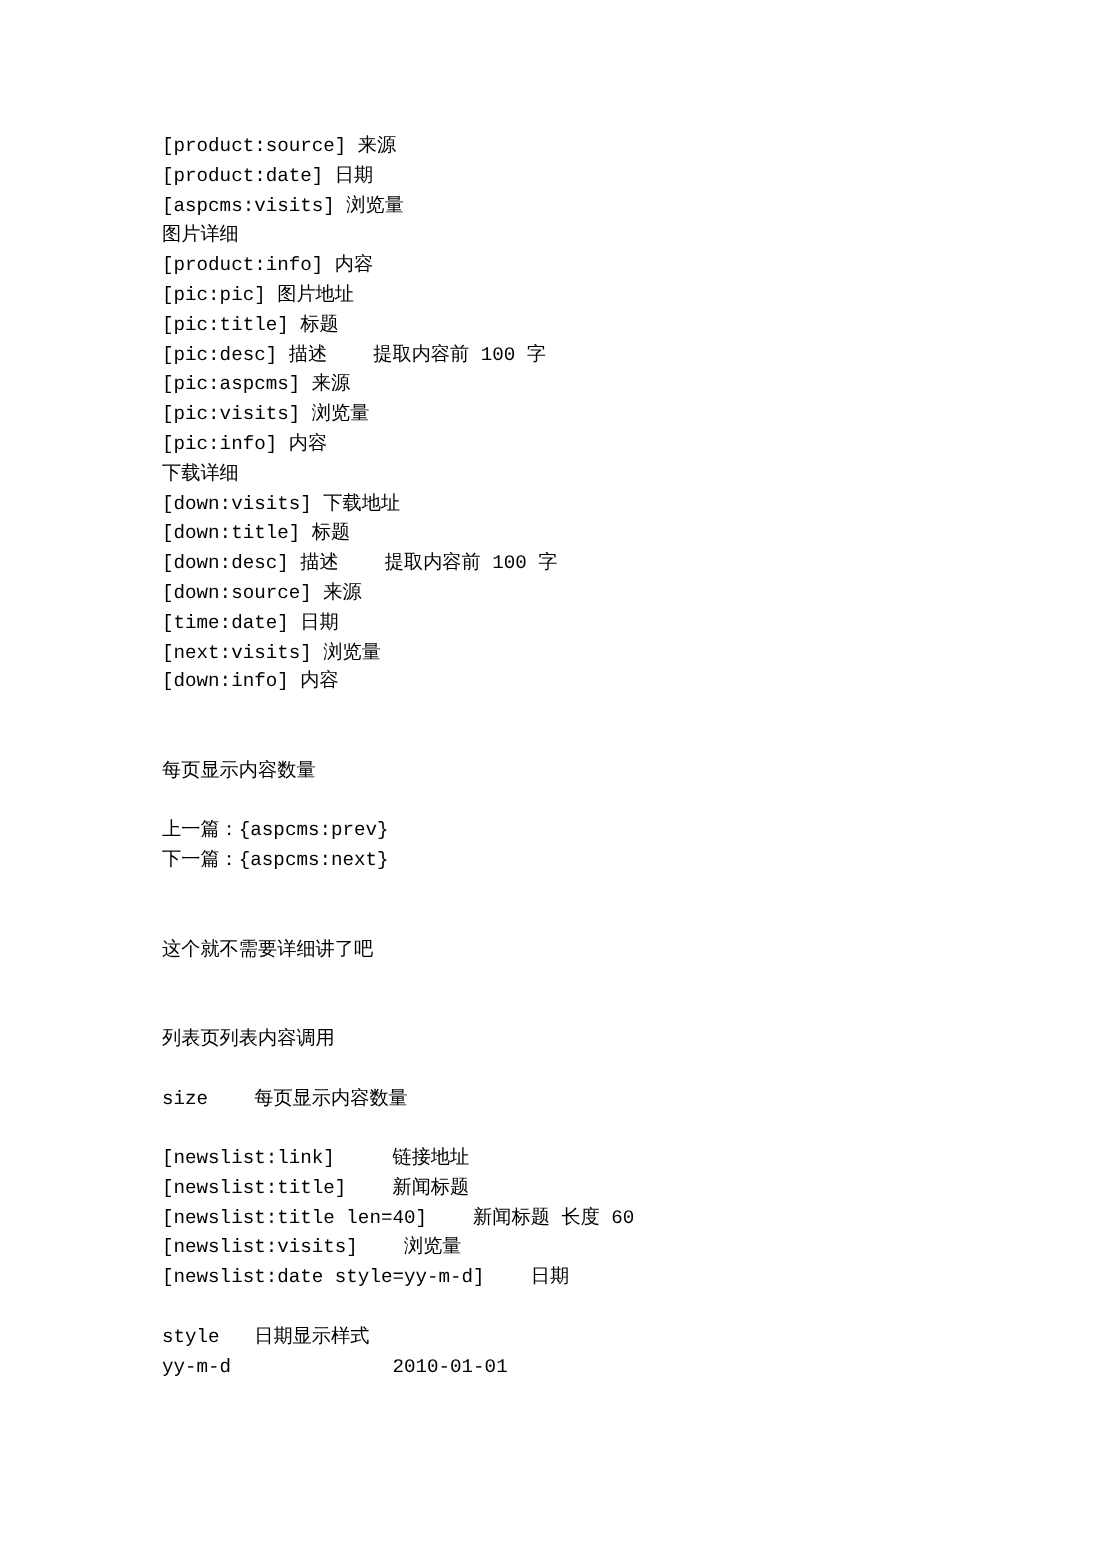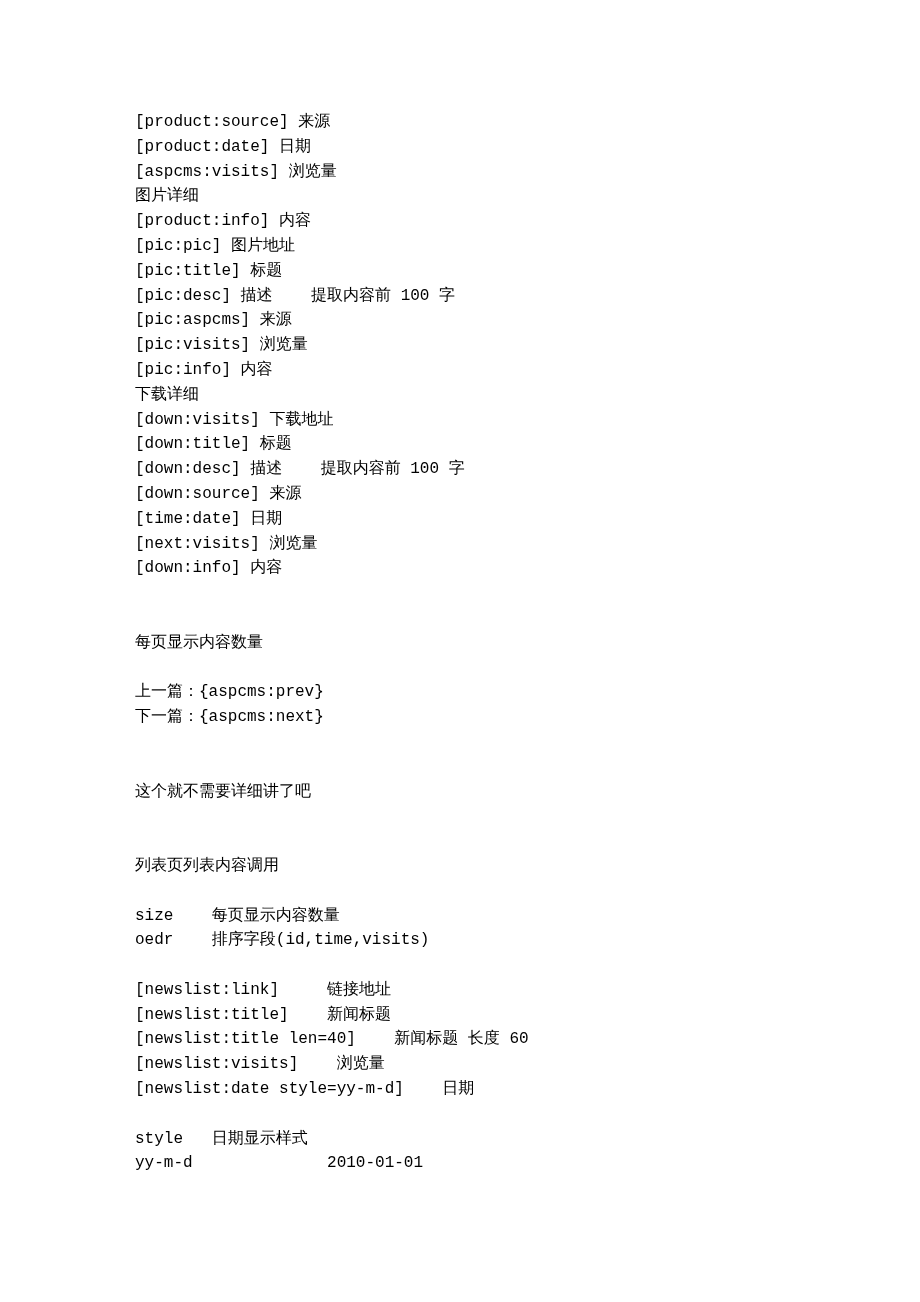--- a/index.html
+++ b/index.html
@@ -53,21 +53,20 @@
   <div class="line">上一篇：{aspcms:prev}</div>
   <div class="line">下一篇：{aspcms:next}</div>
   <div class="line">&nbsp;</div>
   <div class="line">&nbsp;</div>
   <div class="line">这个就不需要详细讲了吧</div>
   <div class="line">&nbsp;</div>
   <div class="line">&nbsp;</div>
   <div class="line">列表页列表内容调用</div>
   <div class="line">&nbsp;</div>
   <div class="line">size    每页显示内容数量</div>
-  <div class="line">oedr    排序字段(id,time,visits)</div>
   <div class="line">&nbsp;</div>
   <div class="line">[newslist:link]     链接地址</div>
   <div class="line">[newslist:title]    新闻标题</div>
   <div class="line">[newslist:title len=40]    新闻标题 长度 60</div>
   <div class="line">[newslist:visits]    浏览量</div>
   <div class="line">[newslist:date style=yy-m-d]    日期</div>
   <div class="line">&nbsp;</div>
   <div class="line">style   日期显示样式</div>
   <div class="line">yy-m-d              2010-01-01</div>
 </div>

